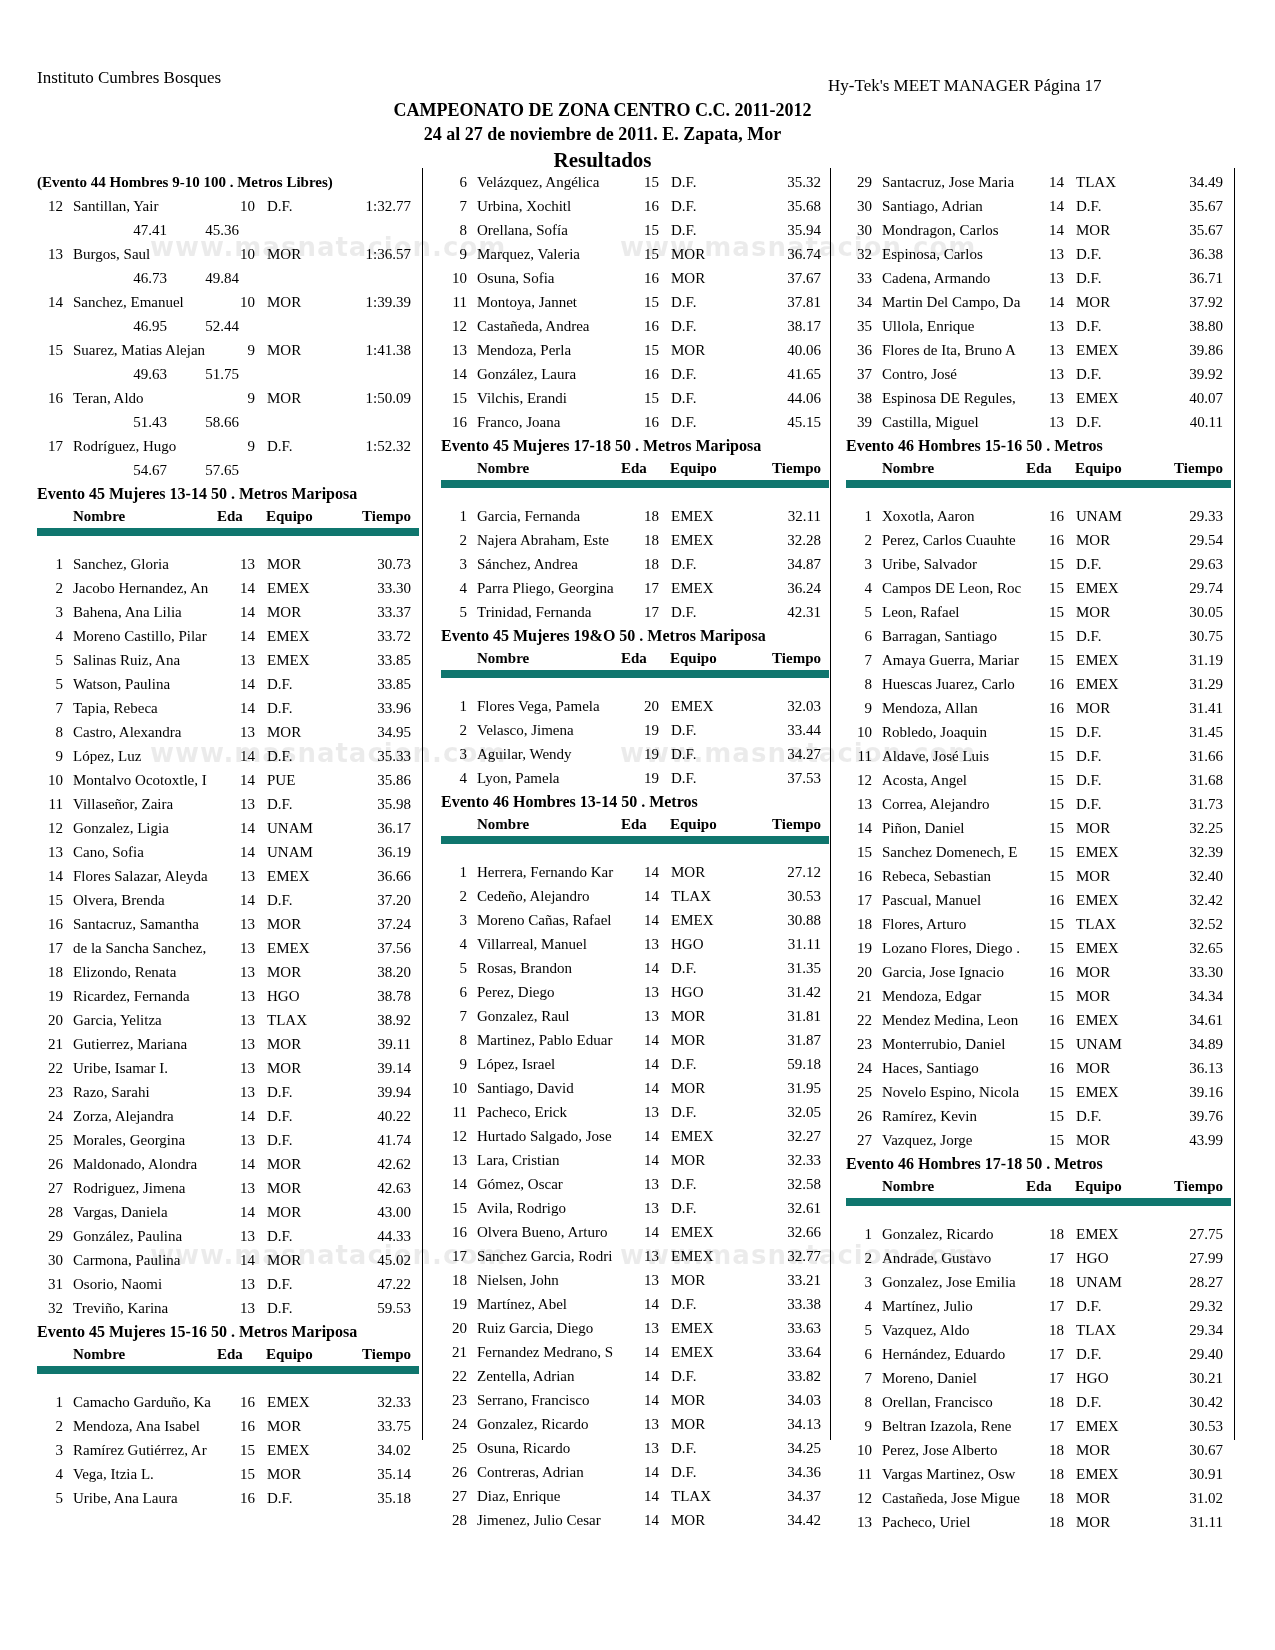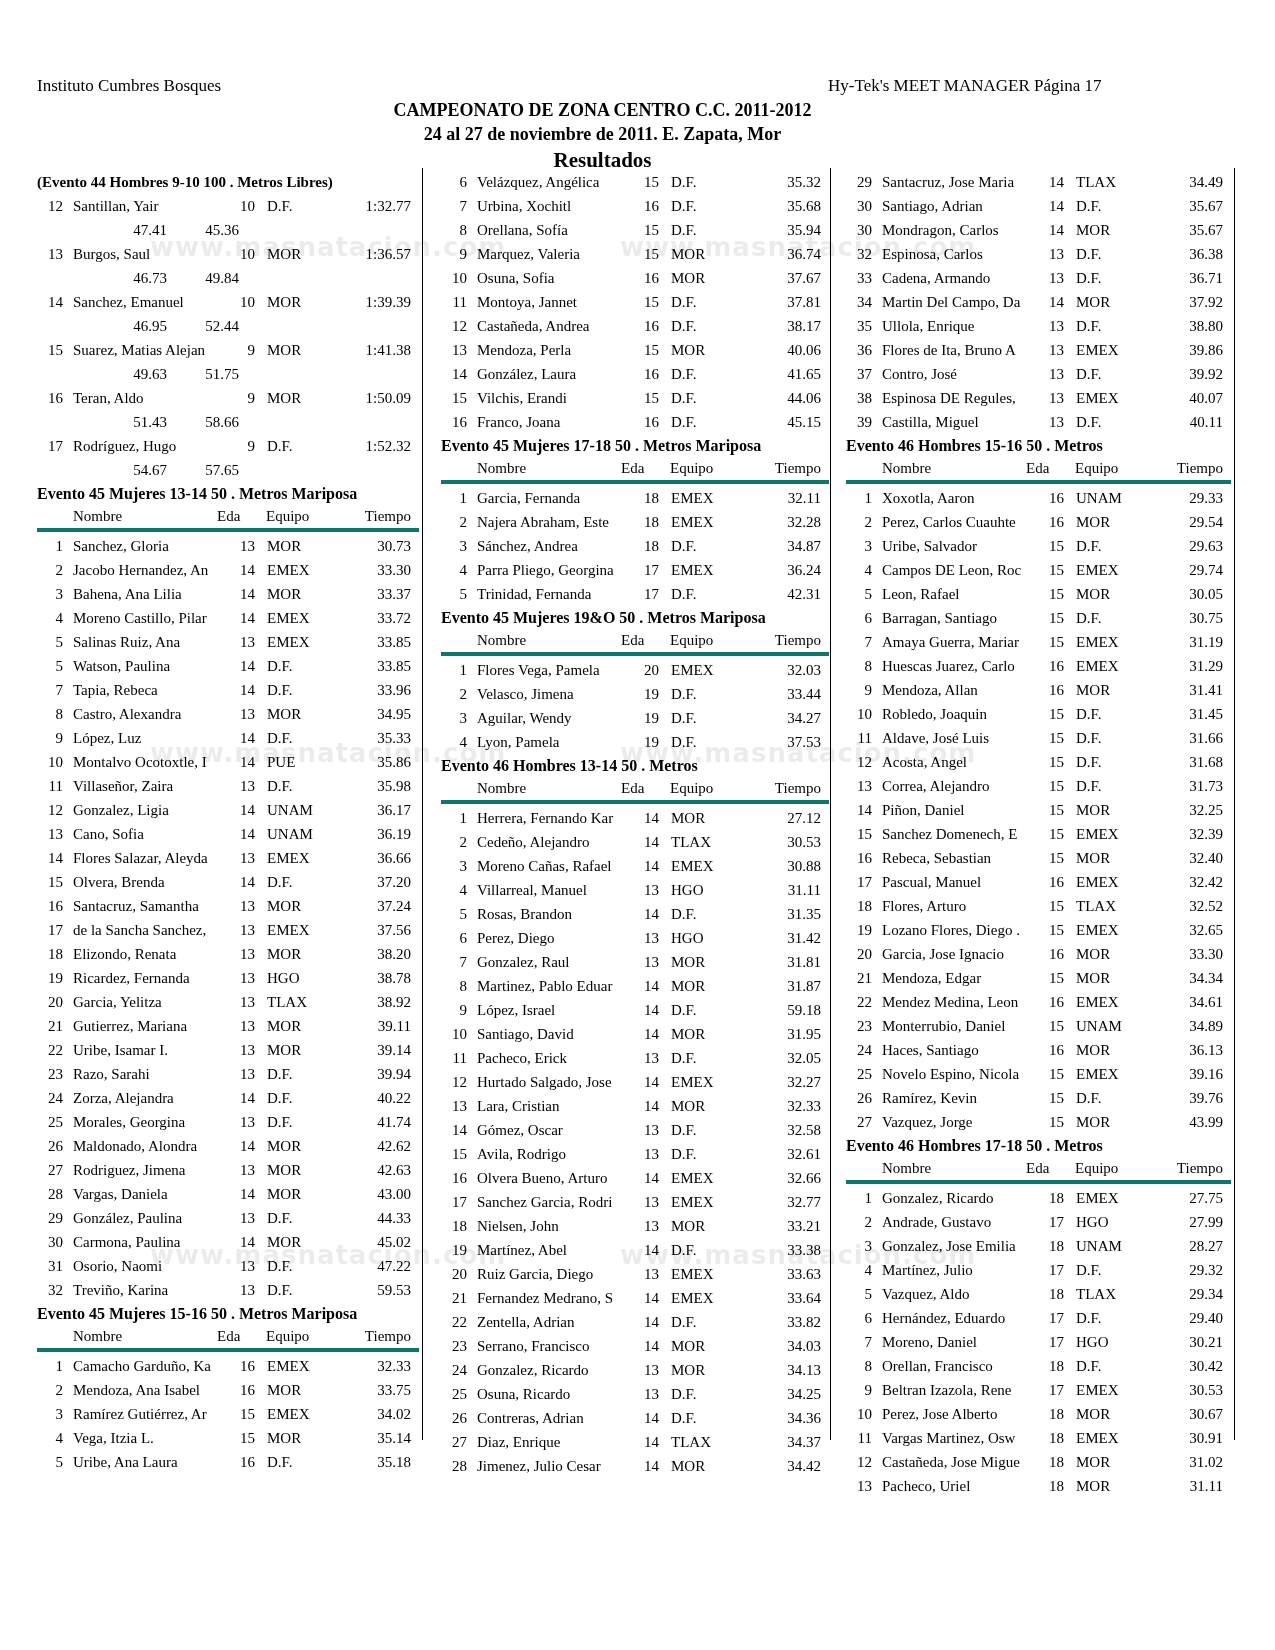--- a/index.html
+++ b/index.html
@@ -1,20 +1,20 @@
 <!DOCTYPE html>
 <html><head>
 <meta charset="utf-8">
 <style>
   html, body { margin: 0; padding: 0; background: #ffffff; }
   body {
     width: 1275px; height: 1650px; position: relative; overflow: hidden;
     font-family: "Liberation Serif", "DejaVu Serif", serif; color: #000;
   }
-  .hdr-left { position: absolute; left: 37px; top: 76px; font-size: 17px; }
+  .hdr-left { position: absolute; left: 37px; top: 68px; font-size: 17px; }
   .hdr-right { position: absolute; left: 828px; top: 76px; font-size: 17px; }
   .title { position: absolute; left: 0; width: 1275px; text-align: center; font-weight: bold; }
   .t1 { top: 100px; font-size: 18px; left: -35px; }
   .t2 { top: 124px; font-size: 18px; left: -35px; }
   .t3 { top: 148px; font-size: 21px; left: -35px; }
 
   .col { position: absolute; top: 170px; }
   .col1 { left: 37px; width: 382px; }
   .col2 { left: 441px; width: 388px; }
   .col3 { left: 846px; width: 385px; }
@@ -25,21 +25,21 @@
   .c-place { width: 26px; text-align: right; left: 0; }
   .c-name { left: 36px; width: 152px; }
   .c-age { left: 188px; width: 30px; text-align: right; }
   .c-team { left: 230px; width: 70px; }
   .c-time { right: 8px; text-align: right; width: 80px; }
   .split1 { left: 50px; width: 80px; text-align: right; }
   .split2 { left: 114px; width: 88px; text-align: right; }
 
   .ev-title { font-weight: bold; font-size: 16px; height: 24px; line-height: 24px; white-space: nowrap; overflow: hidden; }
   .ev-title.cont { margin-top: 0; font-size: 15px; }
-  .ev-head { position: relative; height: 22px; line-height: 20px; font-size: 15px; font-weight: normal; border-bottom: 4px solid #0f766e; margin-bottom: 2px; }
+  .ev-head { position: relative; height: 22px; line-height: 20px; font-size: 15px; font-weight: bold; border-bottom: 8px solid #0f766e; margin-bottom: 16px; }
   .ev-head span { position: absolute; top: 0; }
   .h-name { left: 36px; }
   .h-age { left: 180px; }
   .h-team { left: 229px; }
   .h-time { right: 8px; }
 
   .wm { position: absolute; font-family: "DejaVu Sans", sans-serif; font-weight: bold; font-size: 26px; color: rgba(0,0,0,0.08); letter-spacing: 1px; pointer-events: none; }
 </style>
 </head>
 <body>

